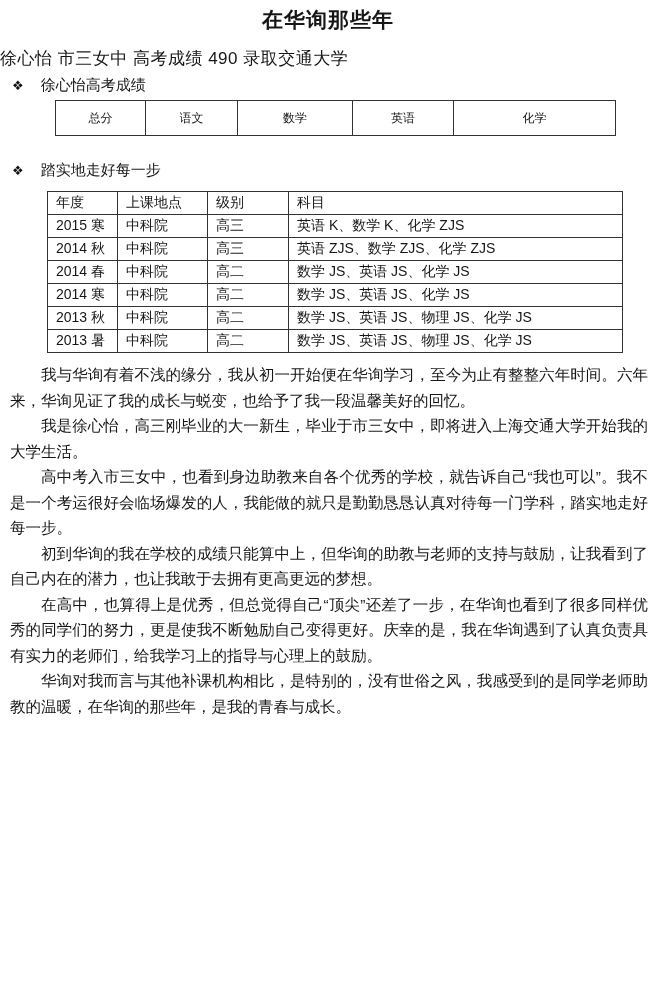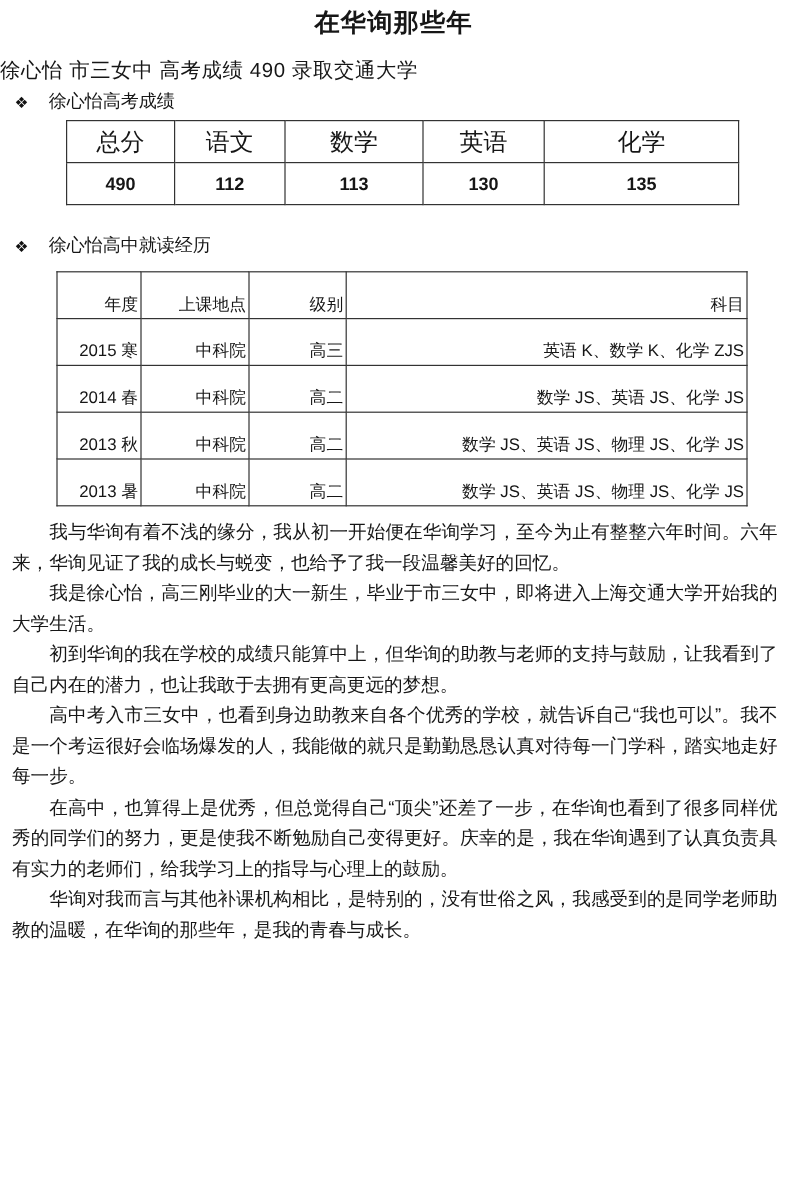--- a/index.html
+++ b/index.html
@@ -34,25 +34,25 @@
     font-size:13px; line-height:13px;
     margin-right:17px;
     color:#111;
   }
   .bullet-row.second { margin-top:24px; }
 
   table { border-collapse:collapse; table-layout:fixed; }
   td { border:1px solid #333; vertical-align:middle; overflow:hidden; white-space:nowrap; }
 
   .score-table { margin:5px 0 0 55px; width:560px; }
-  .score-table td { height:32px; text-align:center; font-size:20px; }
+  .score-table td { height:32px; text-align:center; font-size:12px; }
   .score-table .t1-val { font-weight:bold; font-size:15px; }
 
   .history-table { margin:11px 0 0 47px; width:575px; font-size:14px; }
-  .history-table td { height:22px; padding:16px 2px 0 8px; text-align:right; }
+  .history-table td { height:22px; padding:0 2px 0 8px; text-align:left; }
 
   .body-text {
     margin:9px 8px 0 10px;
     font-size:15.5px; line-height:25.5px;
     text-align:justify;
   }
   .body-text p { margin:0; text-indent:2em; }
 </style>
 </head>
 <body>
@@ -77,33 +77,26 @@
         <col style="width:162px">
     </colgroup>
     <tbody>
       <tr>
         <td>总分</td>
         <td>语文</td>
         <td>数学</td>
         <td>英语</td>
         <td>化学</td>
       </tr>
-      <tr>
-        <td class="t1-val">490</td>
-        <td class="t1-val">112</td>
-        <td class="t1-val">113</td>
-        <td class="t1-val">130</td>
-        <td class="t1-val">135</td>
-      </tr>
     </tbody>
   </table>
 
   <div class="bullet-row second">
     <span class="glyph">❖</span>
-    <span>徐心怡高中就读经历</span>
+    <span>踏实地走好每一步</span>
   </div>
 
   <table class="history-table">
     <colgroup>
       <col style="width:70px">
         <col style="width:90px">
         <col style="width:81px">
         <col style="width:334px">
     </colgroup>
     <tbody>
@@ -113,21 +106,33 @@
         <td>级别</td>
         <td>科目</td>
       </tr>
       <tr>
         <td>2015 寒</td>
         <td>中科院</td>
         <td>高三</td>
         <td>英语 K、数学 K、化学 ZJS</td>
       </tr>
       <tr>
+        <td>2014 秋</td>
+        <td>中科院</td>
+        <td>高三</td>
+        <td>英语 ZJS、数学 ZJS、化学 ZJS</td>
+      </tr>
+      <tr>
         <td>2014 春</td>
+        <td>中科院</td>
+        <td>高二</td>
+        <td>数学 JS、英语 JS、化学 JS</td>
+      </tr>
+      <tr>
+        <td>2014 寒</td>
         <td>中科院</td>
         <td>高二</td>
         <td>数学 JS、英语 JS、化学 JS</td>
       </tr>
       <tr>
         <td>2013 秋</td>
         <td>中科院</td>
         <td>高二</td>
         <td>数学 JS、英语 JS、物理 JS、化学 JS</td>
       </tr>
@@ -136,19 +141,19 @@
         <td>中科院</td>
         <td>高二</td>
         <td>数学 JS、英语 JS、物理 JS、化学 JS</td>
       </tr>
     </tbody>
   </table>
 
   <div class="body-text">
     <p>我与华询有着不浅的缘分，我从初一开始便在华询学习，至今为止有整整六年时间。六年来，华询见证了我的成长与蜕变，也给予了我一段温馨美好的回忆。</p>
     <p>我是徐心怡，高三刚毕业的大一新生，毕业于市三女中，即将进入上海交通大学开始我的大学生活。</p>
+    <p>高中考入市三女中，也看到身边助教来自各个优秀的学校，就告诉自己“我也可以”。我不是一个考运很好会临场爆发的人，我能做的就只是勤勤恳恳认真对待每一门学科，踏实地走好每一步。</p>
     <p>初到华询的我在学校的成绩只能算中上，但华询的助教与老师的支持与鼓励，让我看到了自己内在的潜力，也让我敢于去拥有更高更远的梦想。</p>
-    <p>高中考入市三女中，也看到身边助教来自各个优秀的学校，就告诉自己“我也可以”。我不是一个考运很好会临场爆发的人，我能做的就只是勤勤恳恳认真对待每一门学科，踏实地走好每一步。</p>
     <p>在高中，也算得上是优秀，但总觉得自己“顶尖”还差了一步，在华询也看到了很多同样优秀的同学们的努力，更是使我不断勉励自己变得更好。庆幸的是，我在华询遇到了认真负责具有实力的老师们，给我学习上的指导与心理上的鼓励。</p>
     <p>华询对我而言与其他补课机构相比，是特别的，没有世俗之风，我感受到的是同学老师助教的温暖，在华询的那些年，是我的青春与成长。</p>
   </div>
 
 </div>
 
 </body></html>

